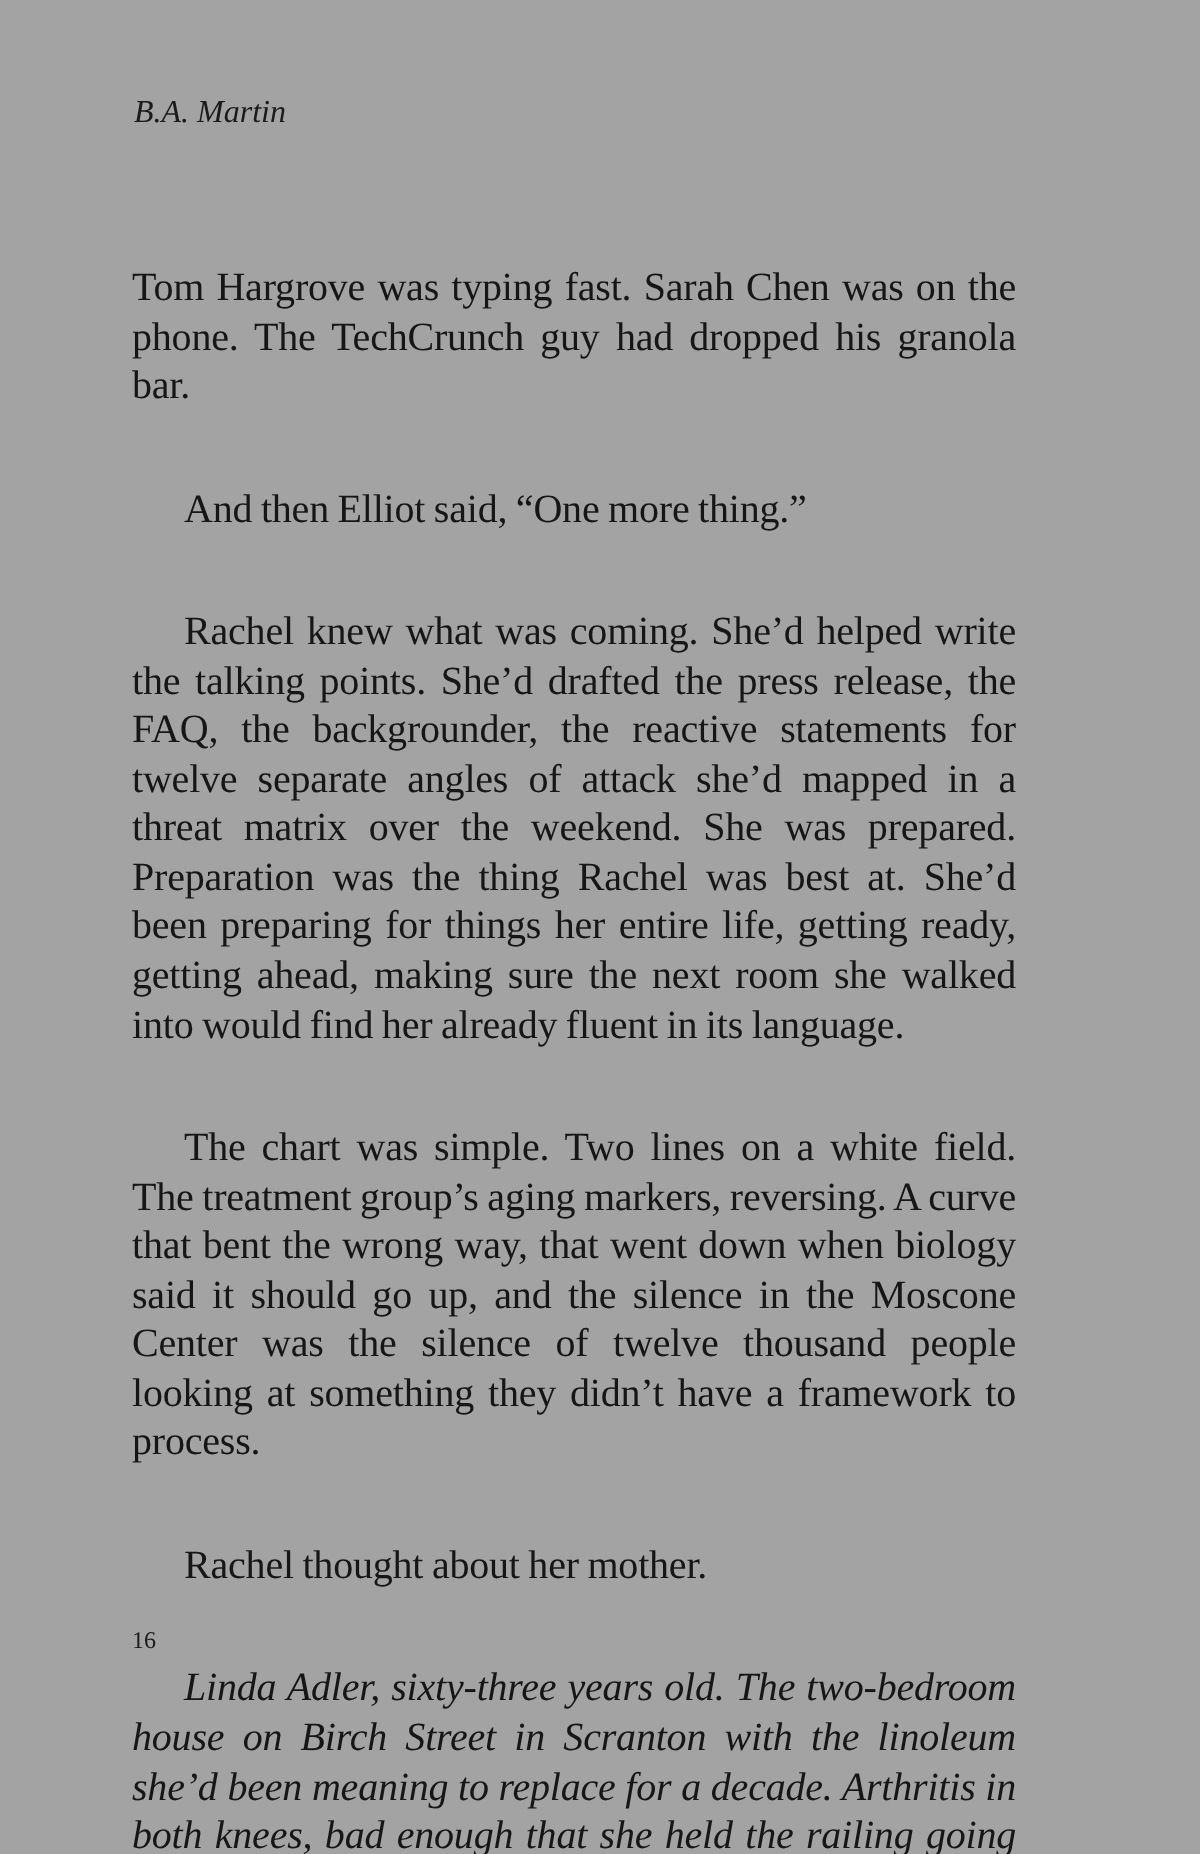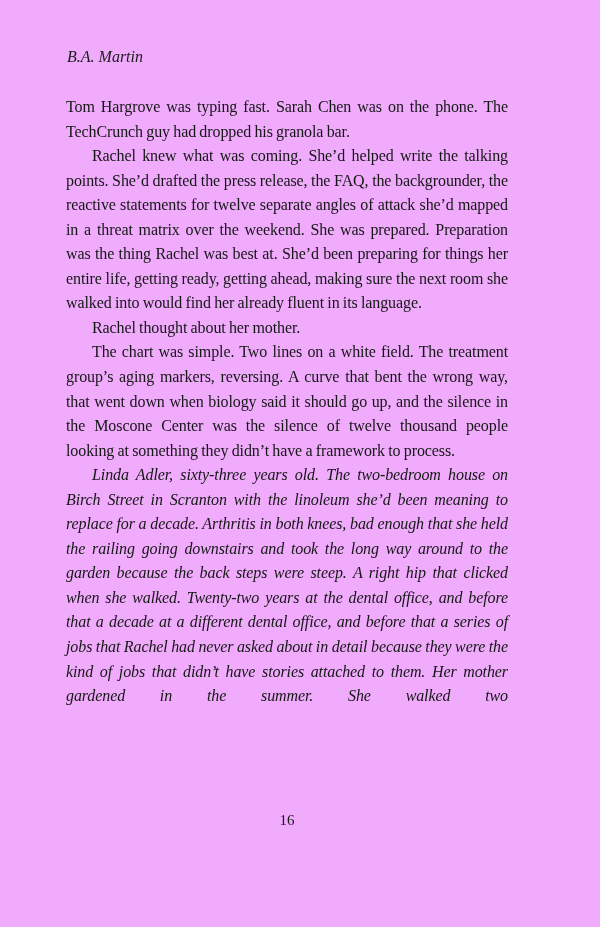--- a/index.html
+++ b/index.html
@@ -1,21 +1,21 @@
 <!DOCTYPE html>
 <html><head>
 <meta charset="utf-8">
 <style>
   * { margin: 0; padding: 0; box-sizing: border-box; }
   html, body { background: #ffffff; }
   .page {
     position: relative;
     width: 600px;
     height: 927px;
-    background: #f0abfc;
+    background: #a3a3a3;
     font-family: "Liberation Serif", "DejaVu Serif", serif;
     color: #161616;
     overflow: hidden;
   }
   .running-header {
     position: absolute;
     left: 67px;
     top: 45px;
     width: 442px;
     font-style: italic;
@@ -24,51 +24,53 @@
     text-align: left;
     color: #1b1b1b;
   }
   .body-text {
     position: absolute;
     left: 66px;
     top: 95px;
     width: 442px;
   }
   .para {
-    font-size: 16px;
+    font-size: 20px;
     line-height: 24.55px;
     letter-spacing: -0.1px;
     word-spacing: -0.6px;
     text-align: justify;
     text-justify: inter-word;
     hyphens: none;
     -webkit-hyphens: none;
     color: #161616;
+    margin-top: 37px;
   }
   .para.indent { text-indent: 26px; }
   .para.continues { text-align-last: justify; font-style: italic; }
   .page-number {
     position: absolute;
     left: 66px;
     top: 808px;
     width: 442px;
-    text-align: center;
-    font-size: 15px;
+    text-align: left;
+    font-size: 12px;
     line-height: 24.55px;
     color: #1b1b1b;
   }
 </style>
 </head>
 <body>
 
 <div class="page">
   <div class="running-header">B.A. Martin</div>
 
   <div class="body-text">
       <p class="para">Tom Hargrove was typing fast. Sarah Chen was on the phone. The TechCrunch guy had dropped his granola bar.</p>
+      <p class="para indent">And then Elliot said, “One more thing.”</p>
       <p class="para indent">Rachel knew what was coming. She’d helped write the talking points. She’d drafted the press release, the FAQ, the backgrounder, the reactive statements for twelve separate angles of attack she’d mapped in a threat matrix over the weekend. She was prepared. Preparation was the thing Rachel was best at. She’d been preparing for things her entire life, getting ready, getting ahead, making sure the next room she walked into would find her already fluent in its language.</p>
+      <p class="para indent">The chart was simple. Two lines on a white field. The treatment group’s aging markers, reversing. A curve that bent the wrong way, that went down when biology said it should go up, and the silence in the Moscone Center was the silence of twelve thousand people looking at something they didn’t have a framework to process.</p>
       <p class="para indent">Rachel thought about her mother.</p>
-      <p class="para indent">The chart was simple. Two lines on a white field. The treatment group’s aging markers, reversing. A curve that bent the wrong way, that went down when biology said it should go up, and the silence in the Moscone Center was the silence of twelve thousand people looking at something they didn’t have a framework to process.</p>
       <p class="para indent continues">Linda Adler, sixty-three years old. The two-bedroom house on Birch Street in Scranton with the linoleum she’d been meaning to replace for a decade. Arthritis in both knees, bad enough that she held the railing going downstairs and took the long way around to the garden because the back steps were steep. A right hip that clicked when she walked. Twenty-two years at the dental office, and before that a decade at a different dental office, and before that a series of jobs that Rachel had never asked about in detail because they were the kind of jobs that didn’t have stories attached to them. Her mother gardened in the summer. She walked two</p>
     </div>
 
   <div class="page-number">16</div>
 </div>
 
 </body></html>

